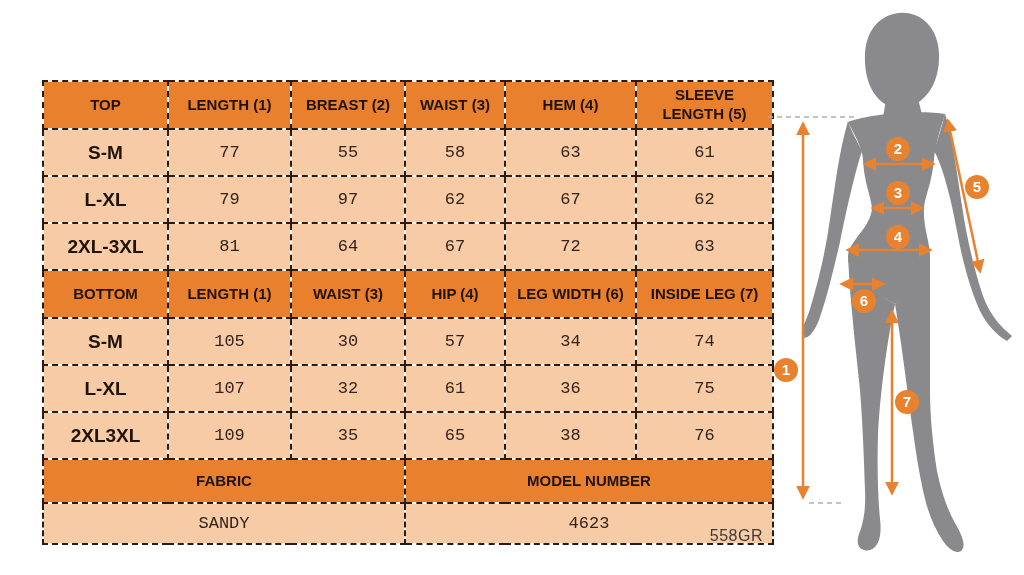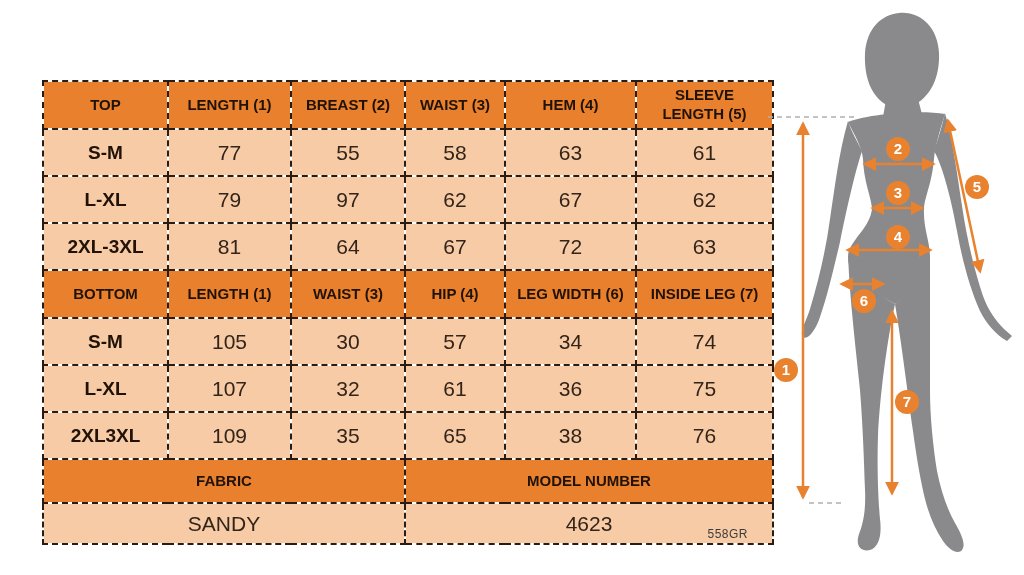--- a/index.html
+++ b/index.html
@@ -33,25 +33,25 @@
     background:var(--orange);color:var(--ink);
     font-weight:bold;font-size:15px;line-height:1.25;
   }
   td.hd.sleeve{padding:0 20px;}
   td.lbl{
     background:var(--peach);color:var(--ink);
     font-weight:bold;font-size:19px;
   }
   td.val{
     background:var(--peach);color:#33241A;
-    font-family:Liberation Sans, sans-serif;font-size:21px;font-weight:400;
+    font-family:Liberation Mono, monospace;font-size:17px;font-weight:400;
   }
   .footnote{
-    position:absolute;left:20px;top:527px;width:728px;
-    text-align:right;font-size:12px;color:#3c3c3c;letter-spacing:0.5px;
+    position:absolute;left:35px;top:527px;width:728px;
+    text-align:right;font-size:16px;color:#3c3c3c;letter-spacing:0.5px;
   }
   svg.figure{position:absolute;left:764px;top:0;}
   .marker-num{
     font-family:"Liberation Sans", sans-serif;
     font-size:15px;font-weight:bold;fill:#ffffff;
     text-anchor:middle;
   }
 </style>
 </head>
 <body>

